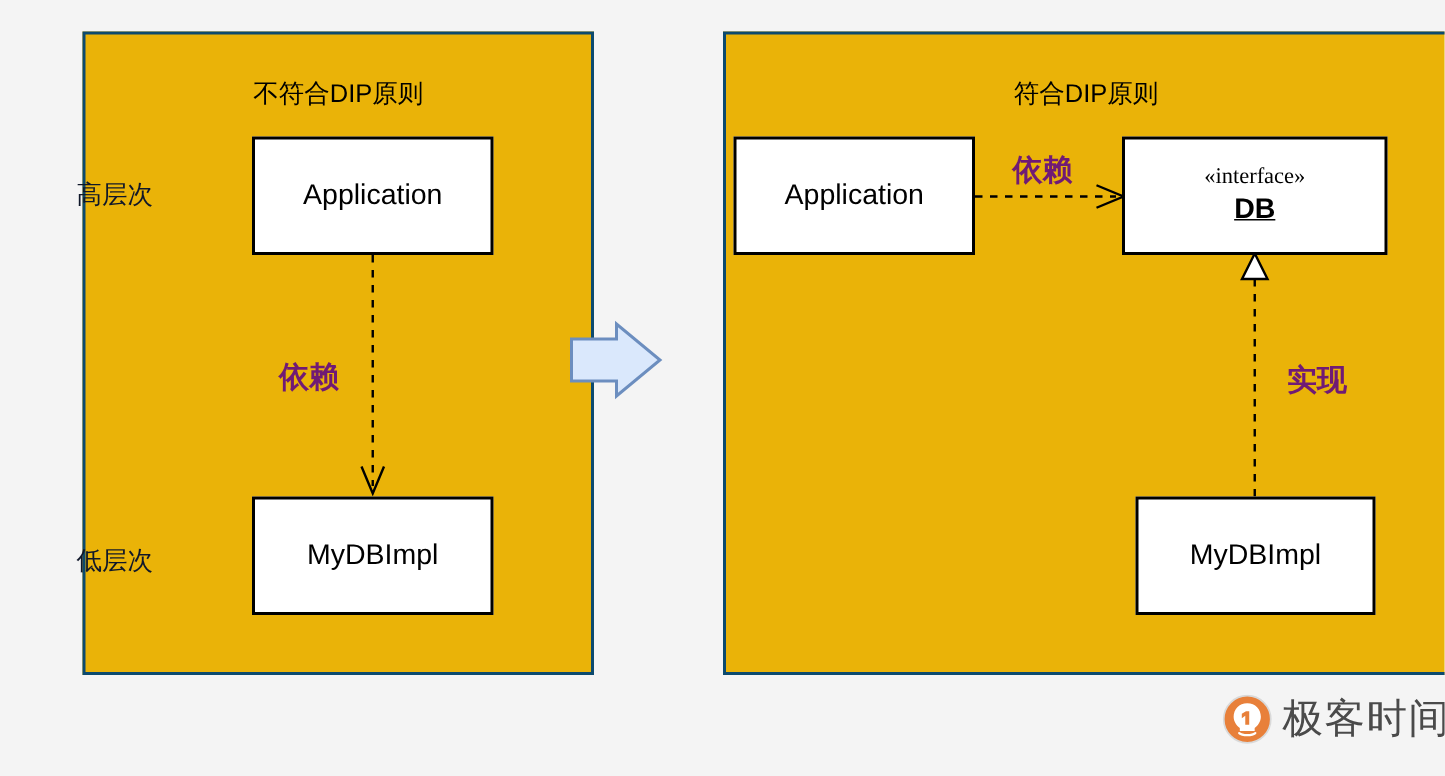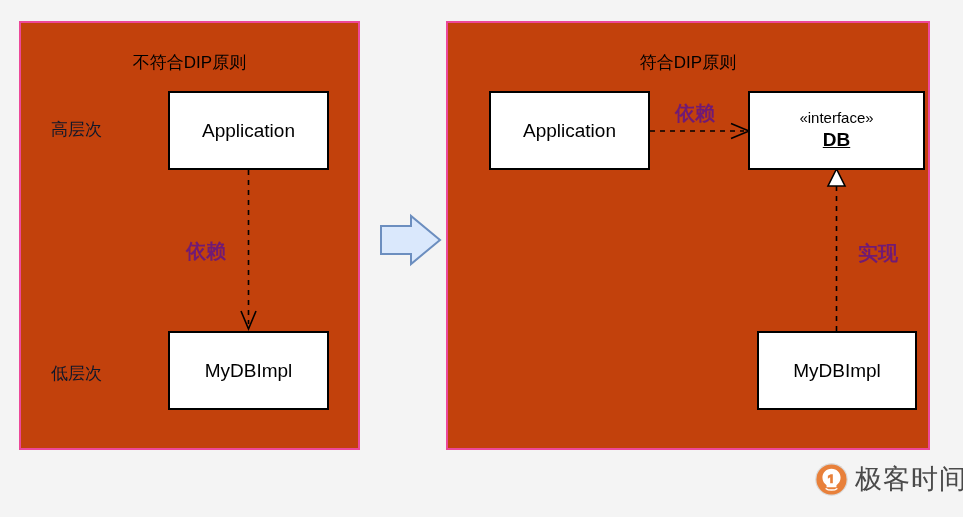--- a/index.html
+++ b/index.html
@@ -15,23 +15,24 @@
     position: relative;
   }
   #canvas {
     position: absolute;
     left: 0; top: 0;
     width: 963px;
     height: 517px;
   }
   .panel {
     position: absolute;
-    background: #c2410c;
-    border: 2px solid #ec4899;
+    background: #eab308;
+    border: 2px solid #0c4a6e;
     box-sizing: border-box;
+    margin-left: 36px;
   }
   #panel-left  { left: 19px;  top: 21px; width: 341px; height: 429px; }
   #panel-right { left: 446px; top: 21px; width: 484px; height: 429px; }
 
   .panel-title {
     position: absolute;
     left: 0;
     width: 100%;
     text-align: center;
     font-size: 17px;
@@ -53,20 +54,21 @@
     justify-content: center;
     font-size: 19px;
     color: #000;
     white-space: nowrap;
     z-index: 3;
   }
   .uml-box .stereotype {
     font-size: 15px;
     line-height: 1.25;
     font-weight: normal;
+    font-family: Liberation Serif, serif;
   }
   .uml-box .iface-name {
     font-size: 19px;
     font-weight: bold;
     line-height: 1.25;
     text-decoration: underline;
   }
 
   .side-label {
     position: absolute;

